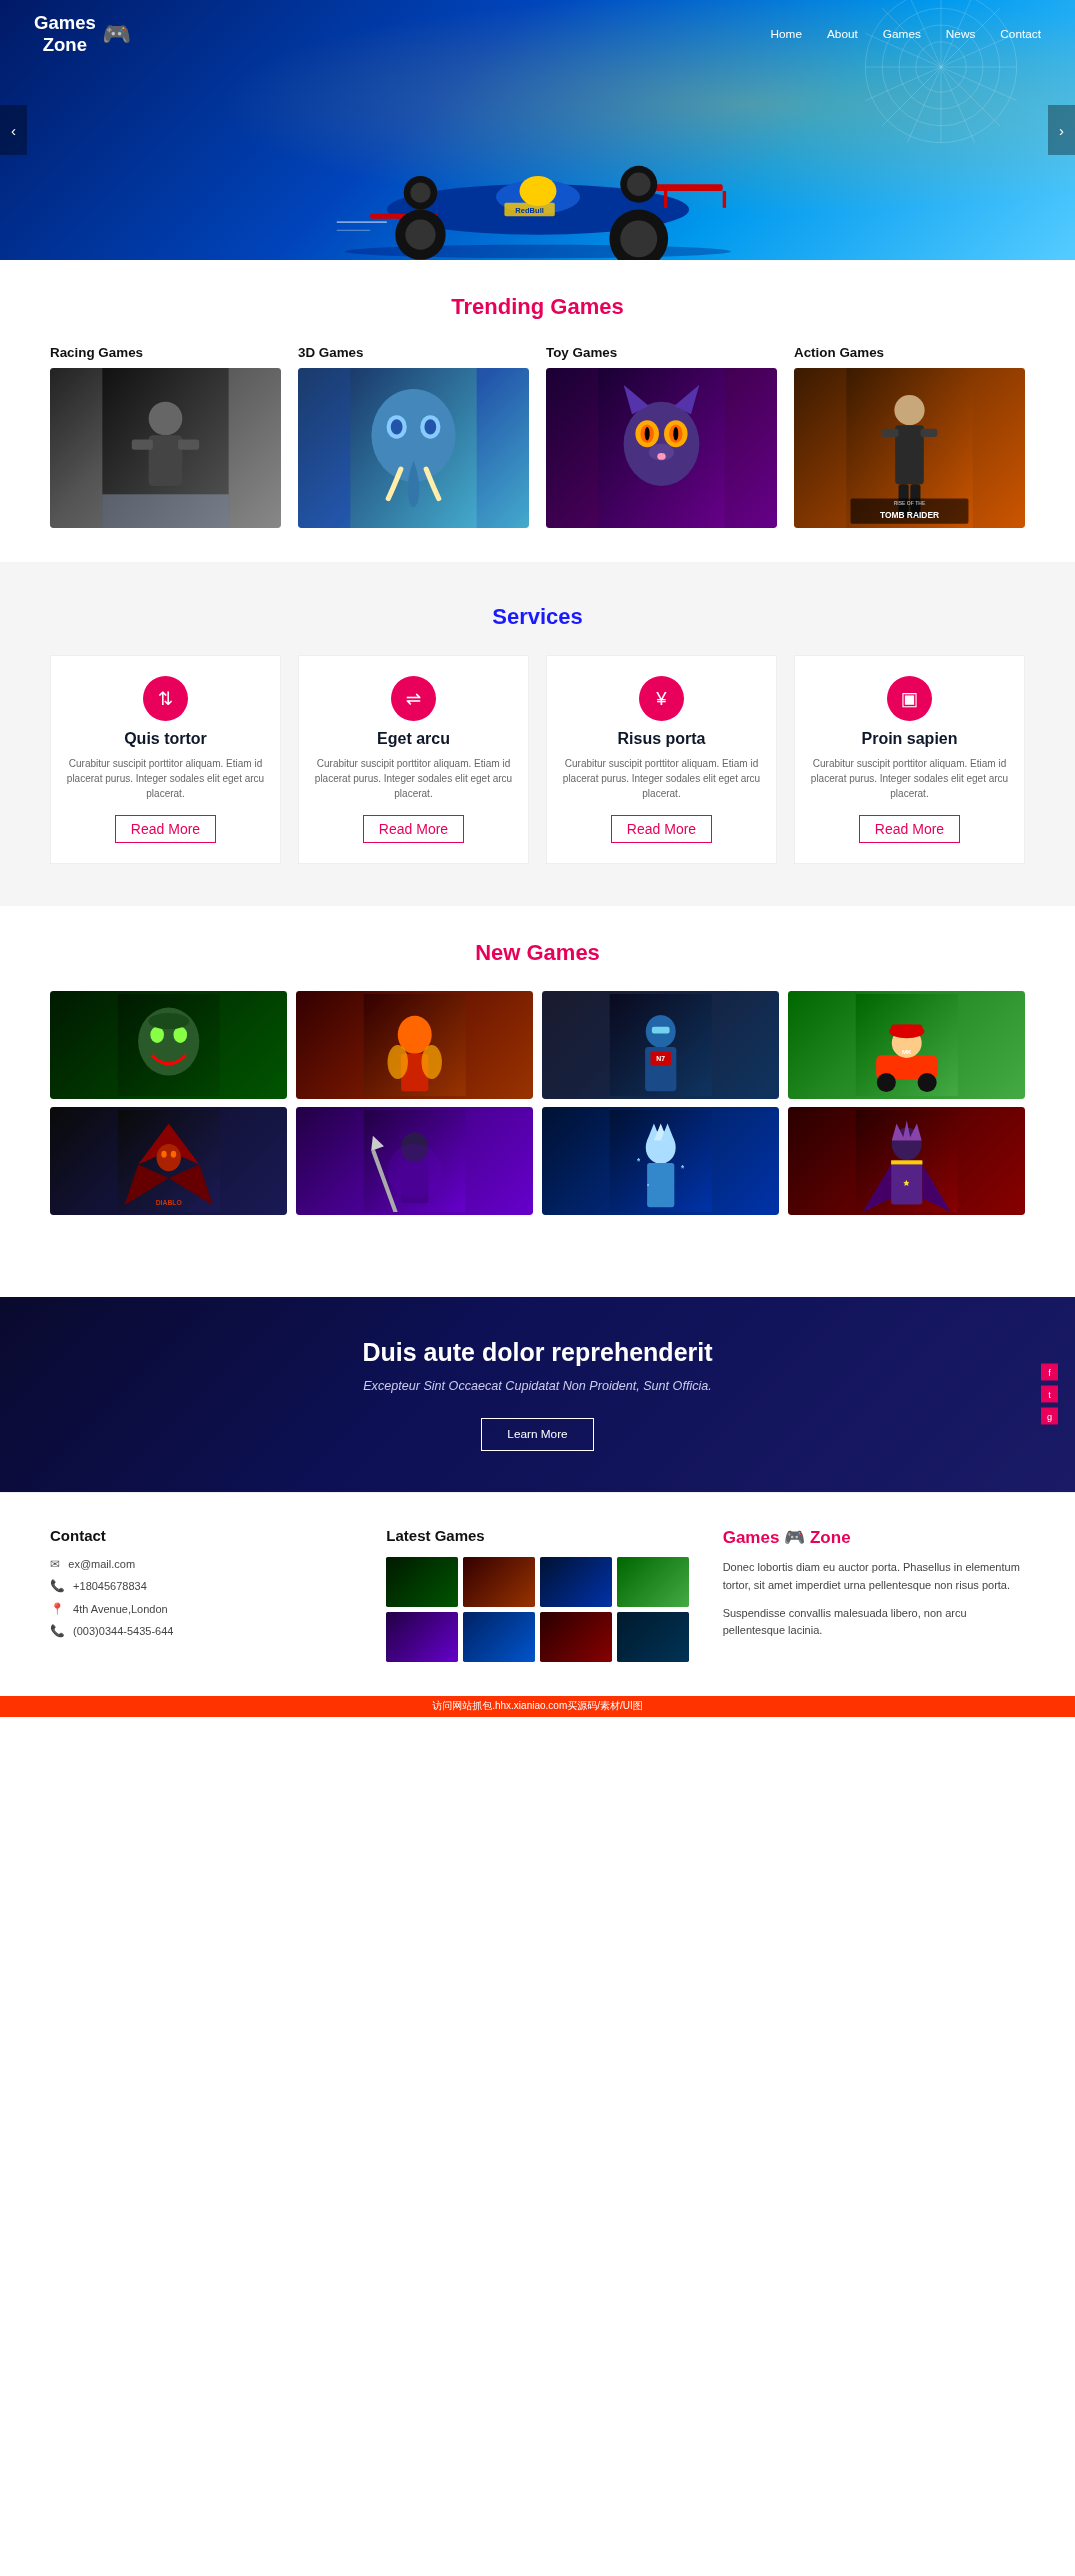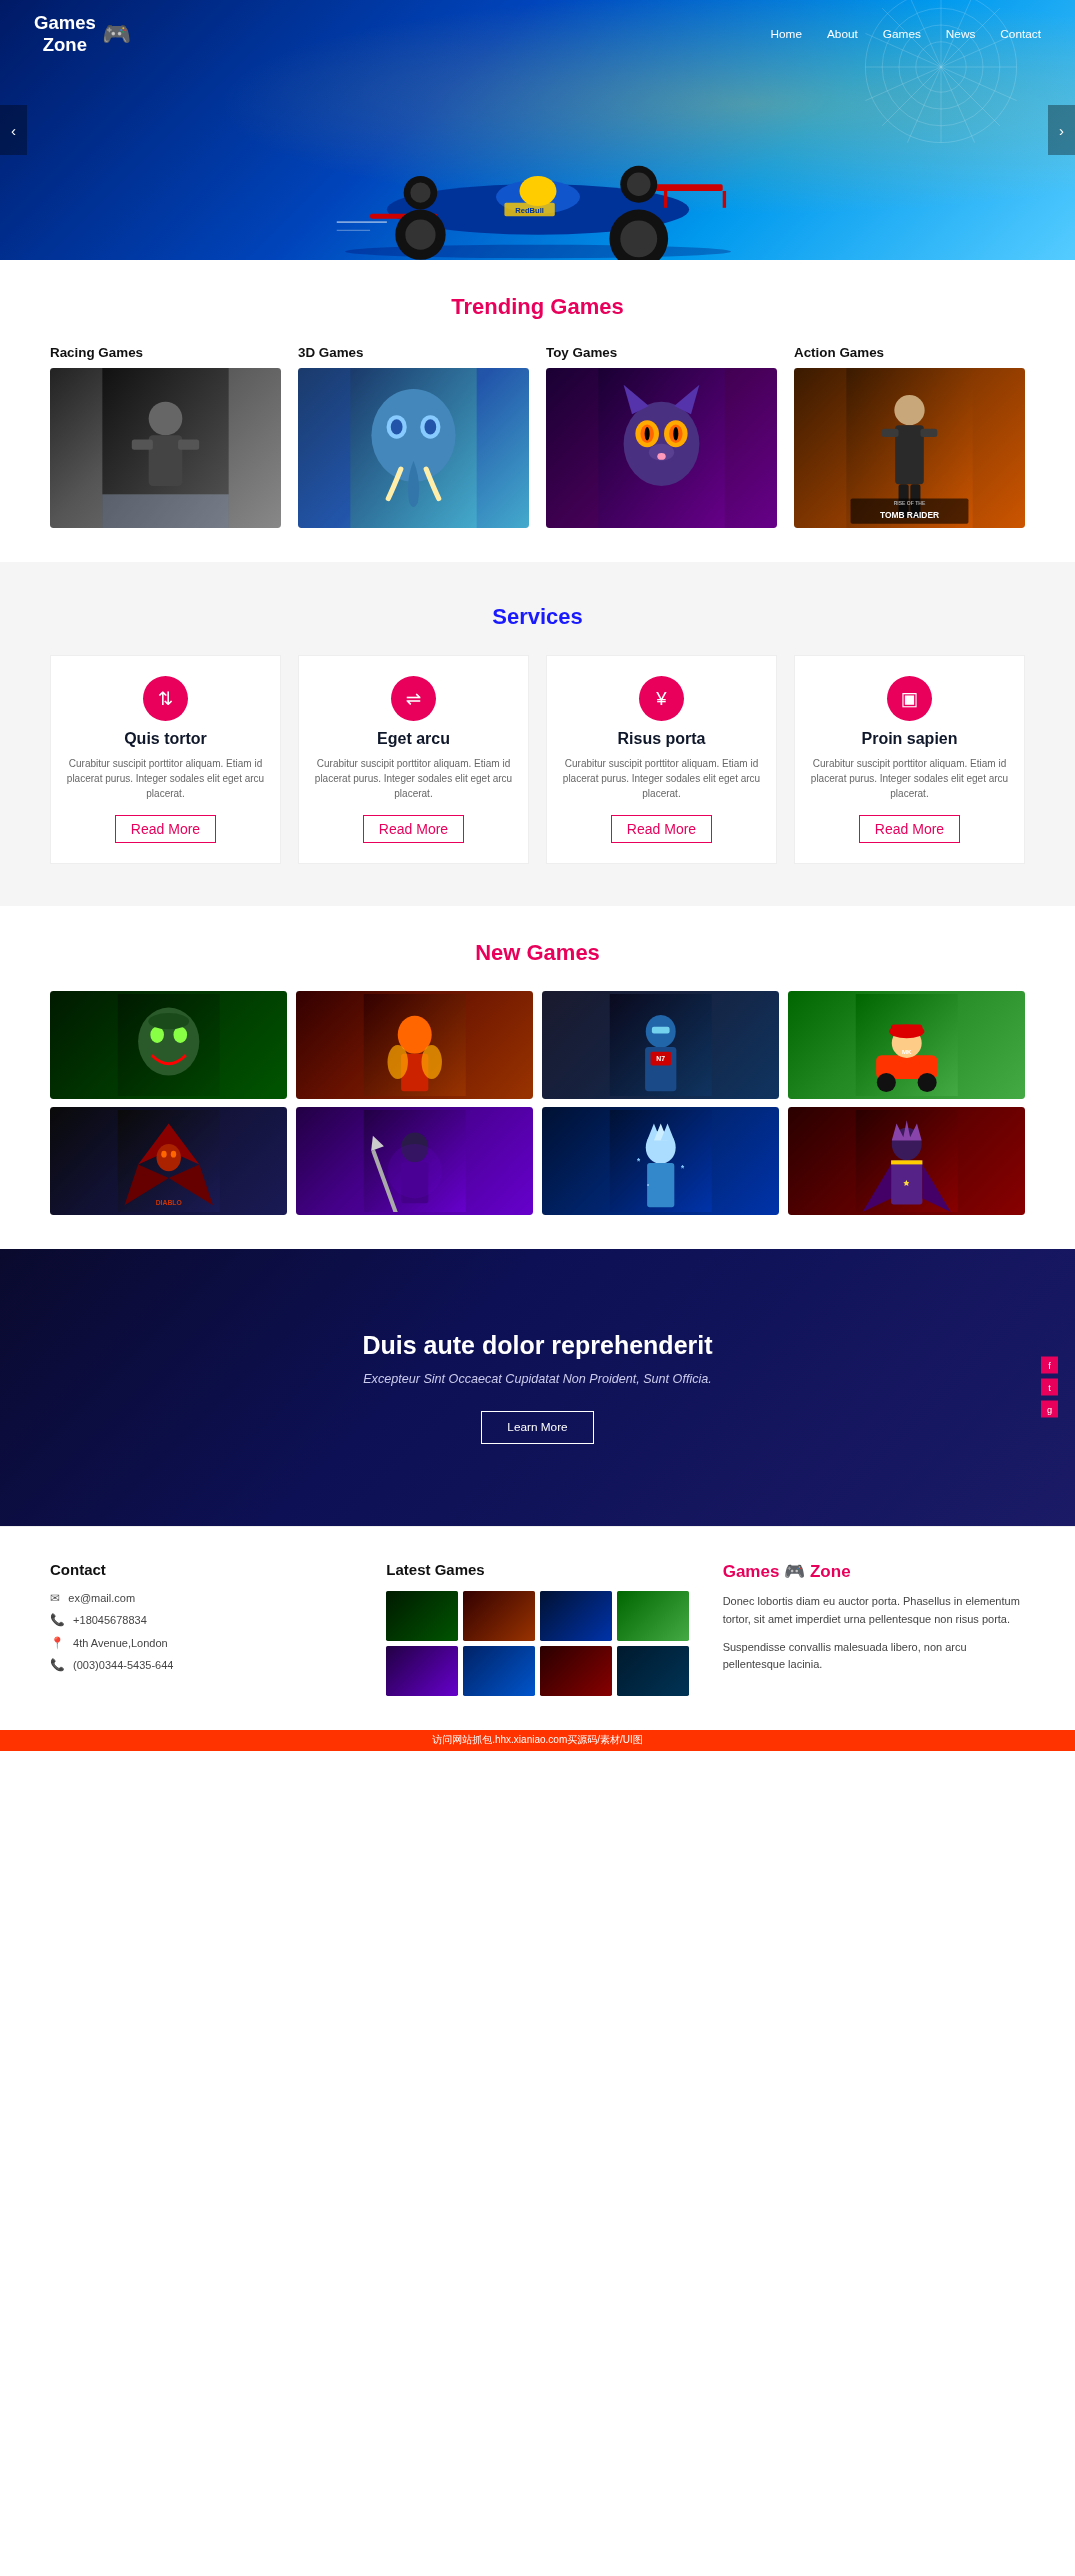--- a/index.html
+++ b/index.html
@@ -196,24 +196,25 @@
     .ng3 { background: linear-gradient(135deg, #1a1a2e 0%, #16213e 40%, #0f3460 100%); }
     .ng4 { background: linear-gradient(135deg, #006600 0%, #228822 40%, #44aa44 100%); }
     .ng5 { background: linear-gradient(135deg, #0a0a0a 0%, #111133 40%, #1a1a55 100%); }
     .ng6 { background: linear-gradient(135deg, #220044 0%, #440088 40%, #6600cc 100%); }
     .ng7 { background: linear-gradient(135deg, #001133 0%, #002266 40%, #0033aa 100%); }
     .ng8 { background: linear-gradient(135deg, #2a0000 0%, #550000 40%, #880000 100%); }
 
     
     .cta-section {
       background: linear-gradient(135deg, #0a0a2e 0%, #0d1054 40%, #1a1a66 100%);
-      padding: 82px 50px;
+      padding: 41px 50px;
       text-align: center;
       color: #fff;
       position: relative;
+      margin-top: 48px;
     }
     .cta-title {
       font-size: 25px;
       font-weight: bold;
       margin-bottom: 11.8px;
     }
     .cta-subtitle {
       font-size: 12.6px;
       font-style: italic;
       color: #ccccee;

